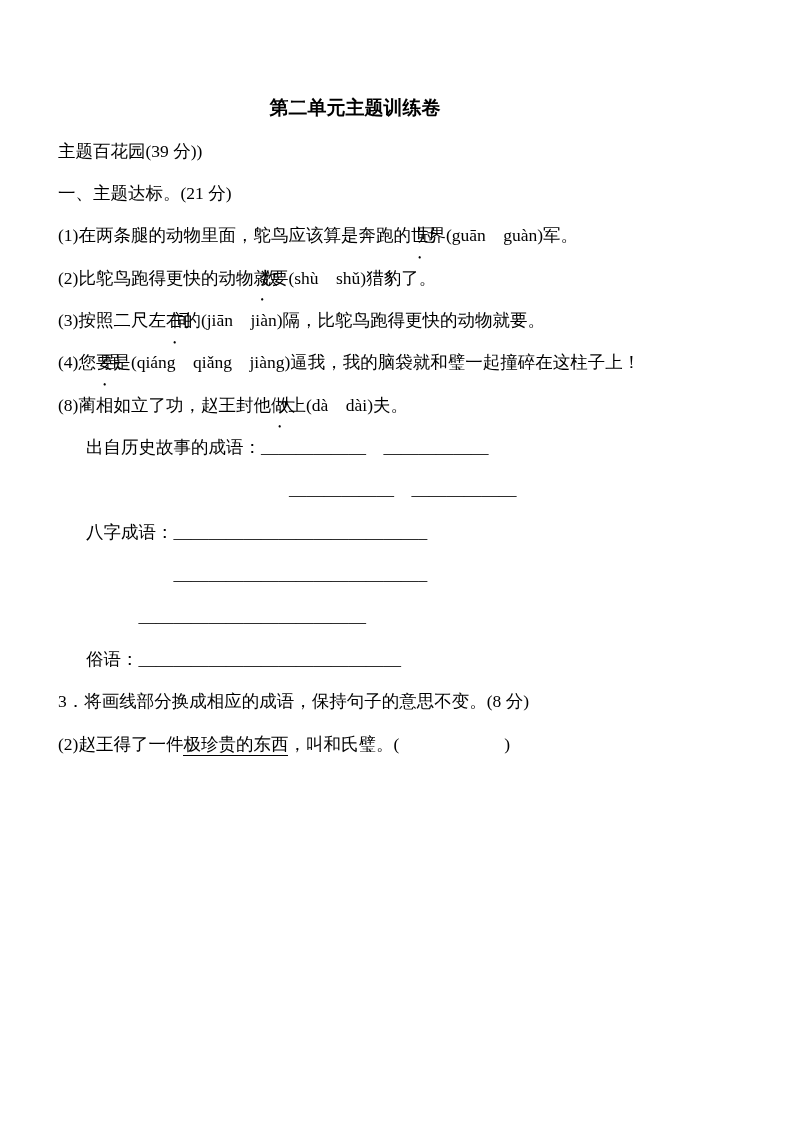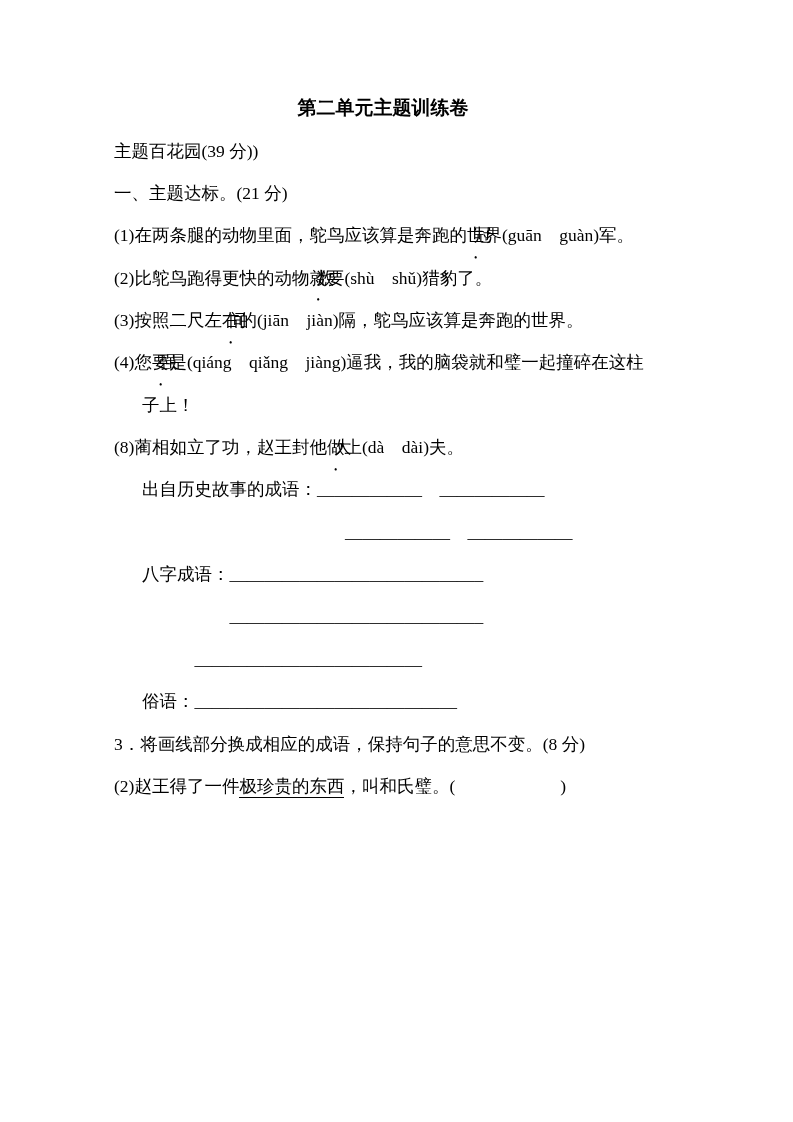--- a/index.html
+++ b/index.html
@@ -7,21 +7,21 @@
   body {
     width: 793px;
     height: 1122px;
     font-family: "Liberation Serif", "DejaVu Serif", serif;
     color: #000000;
     overflow: hidden;
   }
   .page {
     width: 762px;
     min-height: 1122px;
-    padding: 86px 110px 40px 114px;
+    padding: 86px 110px 40px 58px;
     background: #ffffff;
   }
   .line { font-size: 17.5px; line-height: 2.42; }
   .title {
     font-size: 19px;
     font-weight: bold;
     text-align: center;
     line-height: 2.3;
   }
   .subtitle { }
@@ -52,21 +52,21 @@
 
   <div class="line subtitle">主题百花园(39 分))</div>
 
   <div class="line">一、主题达标。(21 分)</div>
 
 
   <div class="line hang"><span>(1)在两条腿的动物里面，鸵鸟应该算是奔跑的世界</span><span class="dotted">冠</span><span>(guān　guàn)</span><span>军。</span></div>
 
   <div class="line hang"><span>(2)比鸵鸟跑得更快的动物就要</span><span class="dotted">数</span><span>(shù　shǔ)</span><span>猎豹了。</span></div>
 
-  <div class="line hang"><span>(3)按照二尺左右的</span><span class="dotted">间</span><span>(jiān　jiàn)</span><span>隔，鸵鸟应该算是奔跑的世界。</span></div>
+  <div class="line hang"><span>(3)按照二尺左右的</span><span class="dotted">间</span><span>(jiān　jiàn)</span><span>隔，比鸵鸟跑得更快的动物就要。</span></div>
 
   <div class="line hang"><span>(4)您要是</span><span class="dotted">强</span><span>(qiáng　qiǎng　jiàng)</span><span>逼我，我的脑袋就和璧一起撞碎在这柱子上！</span></div>
 
   <div class="line hang"><span>(8)蔺相如立了功，赵王封他做上</span><span class="dotted">大</span><span>(dà　dài)</span><span>夫。</span></div>
 
 
   <div class="line indent-q2"><span>出自历史故事的成语：</span><span class="blank">____________　____________</span></div>
 
   <div class="line indent-cy"><span class="blank">____________　____________</span></div>
 

